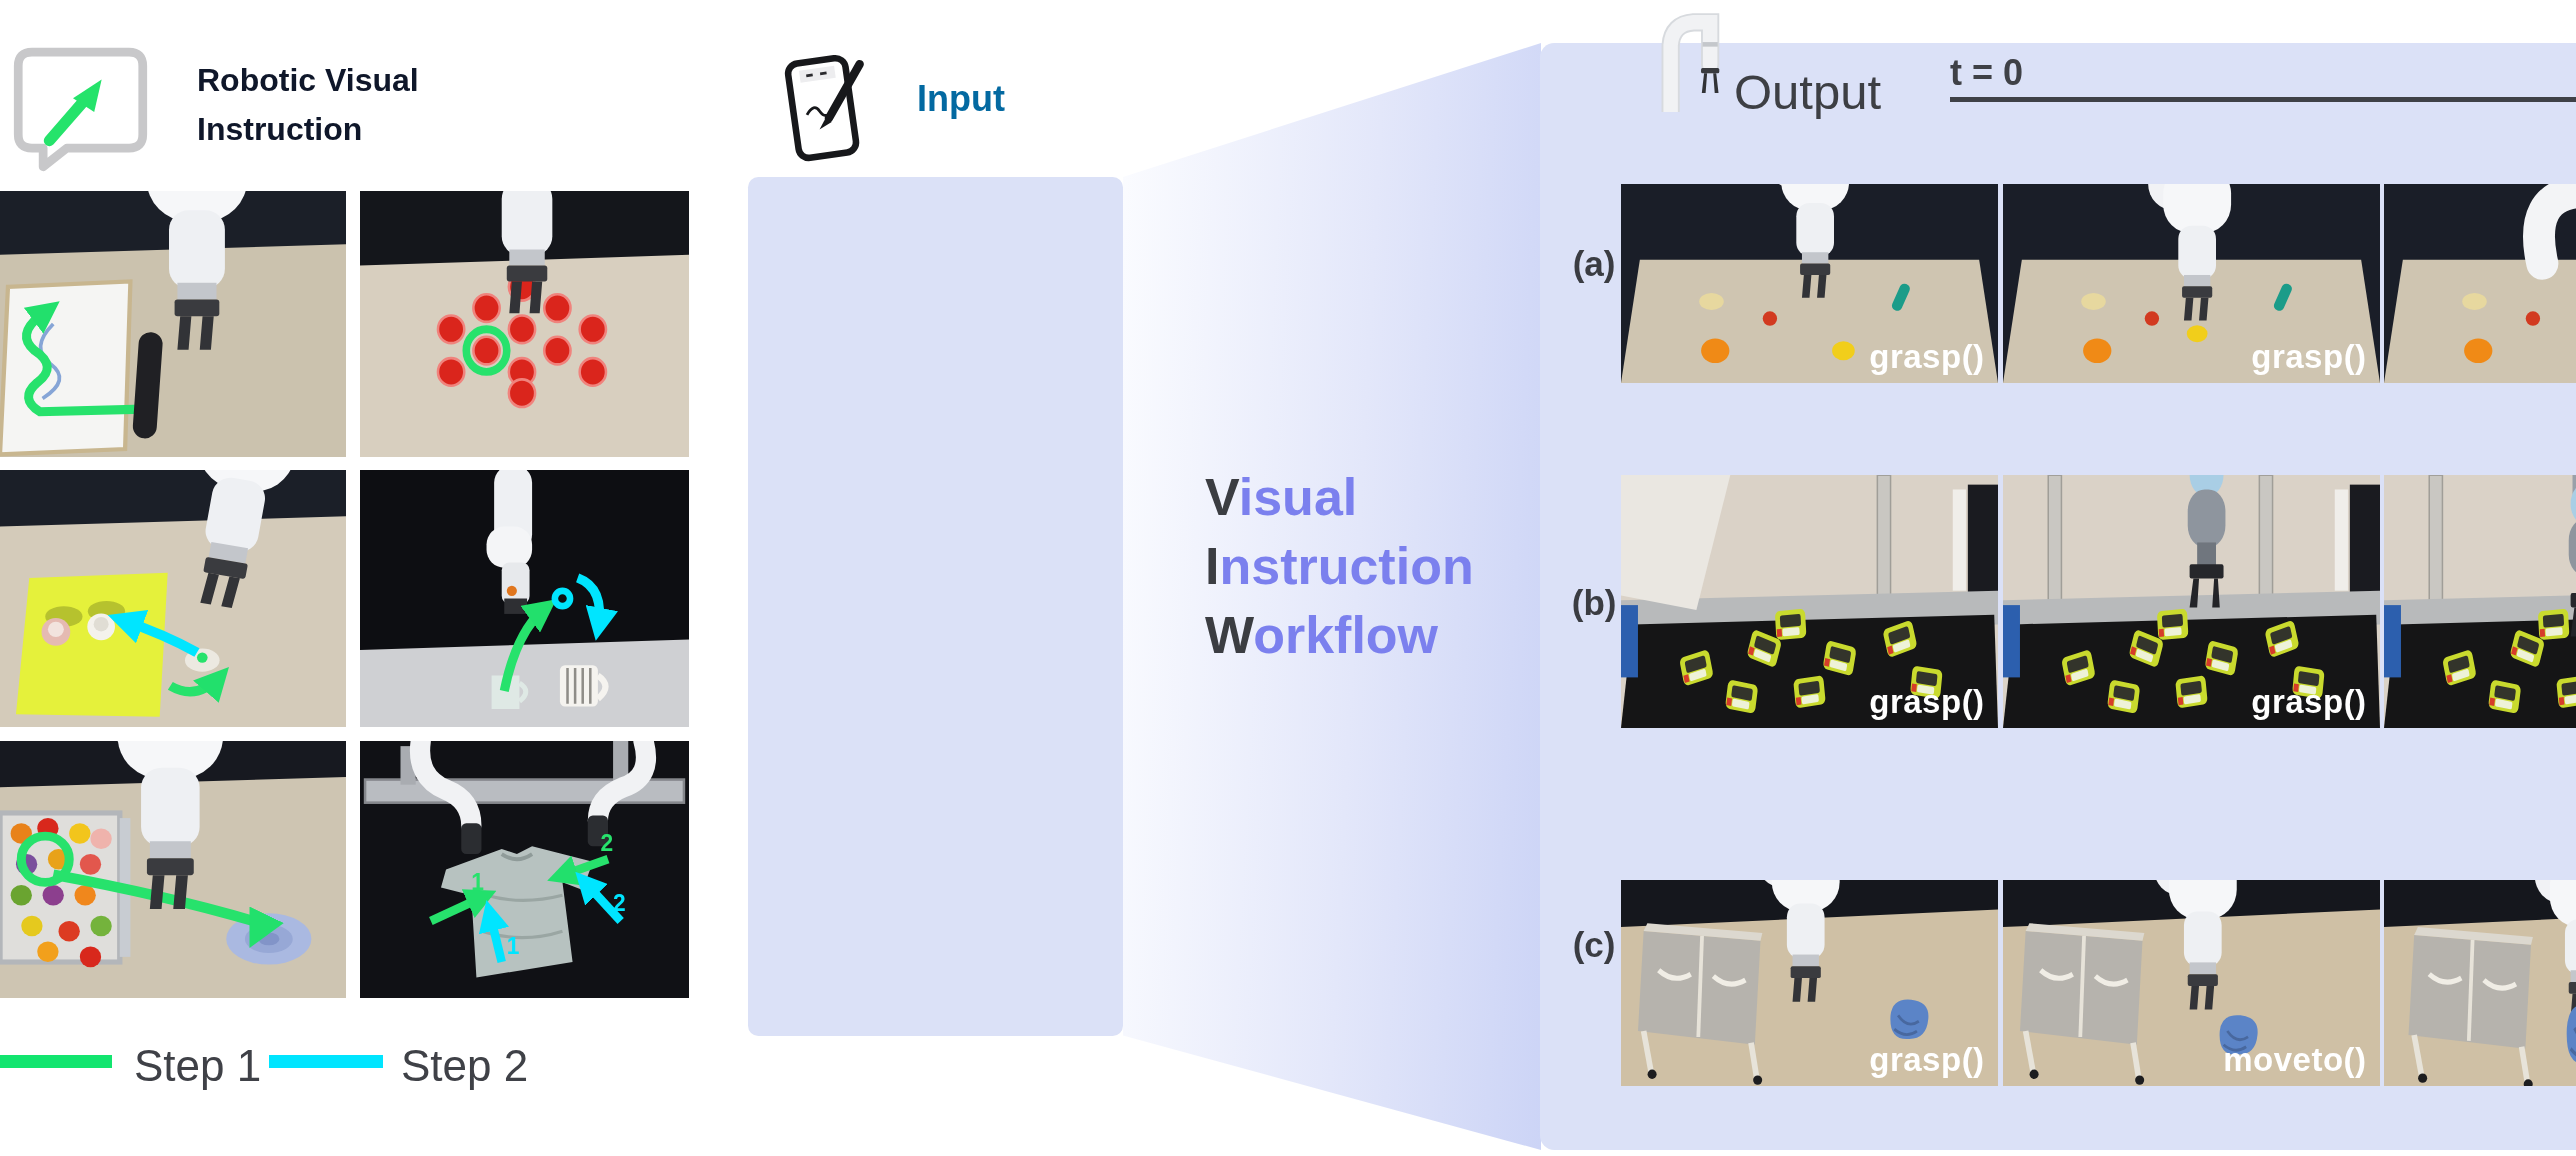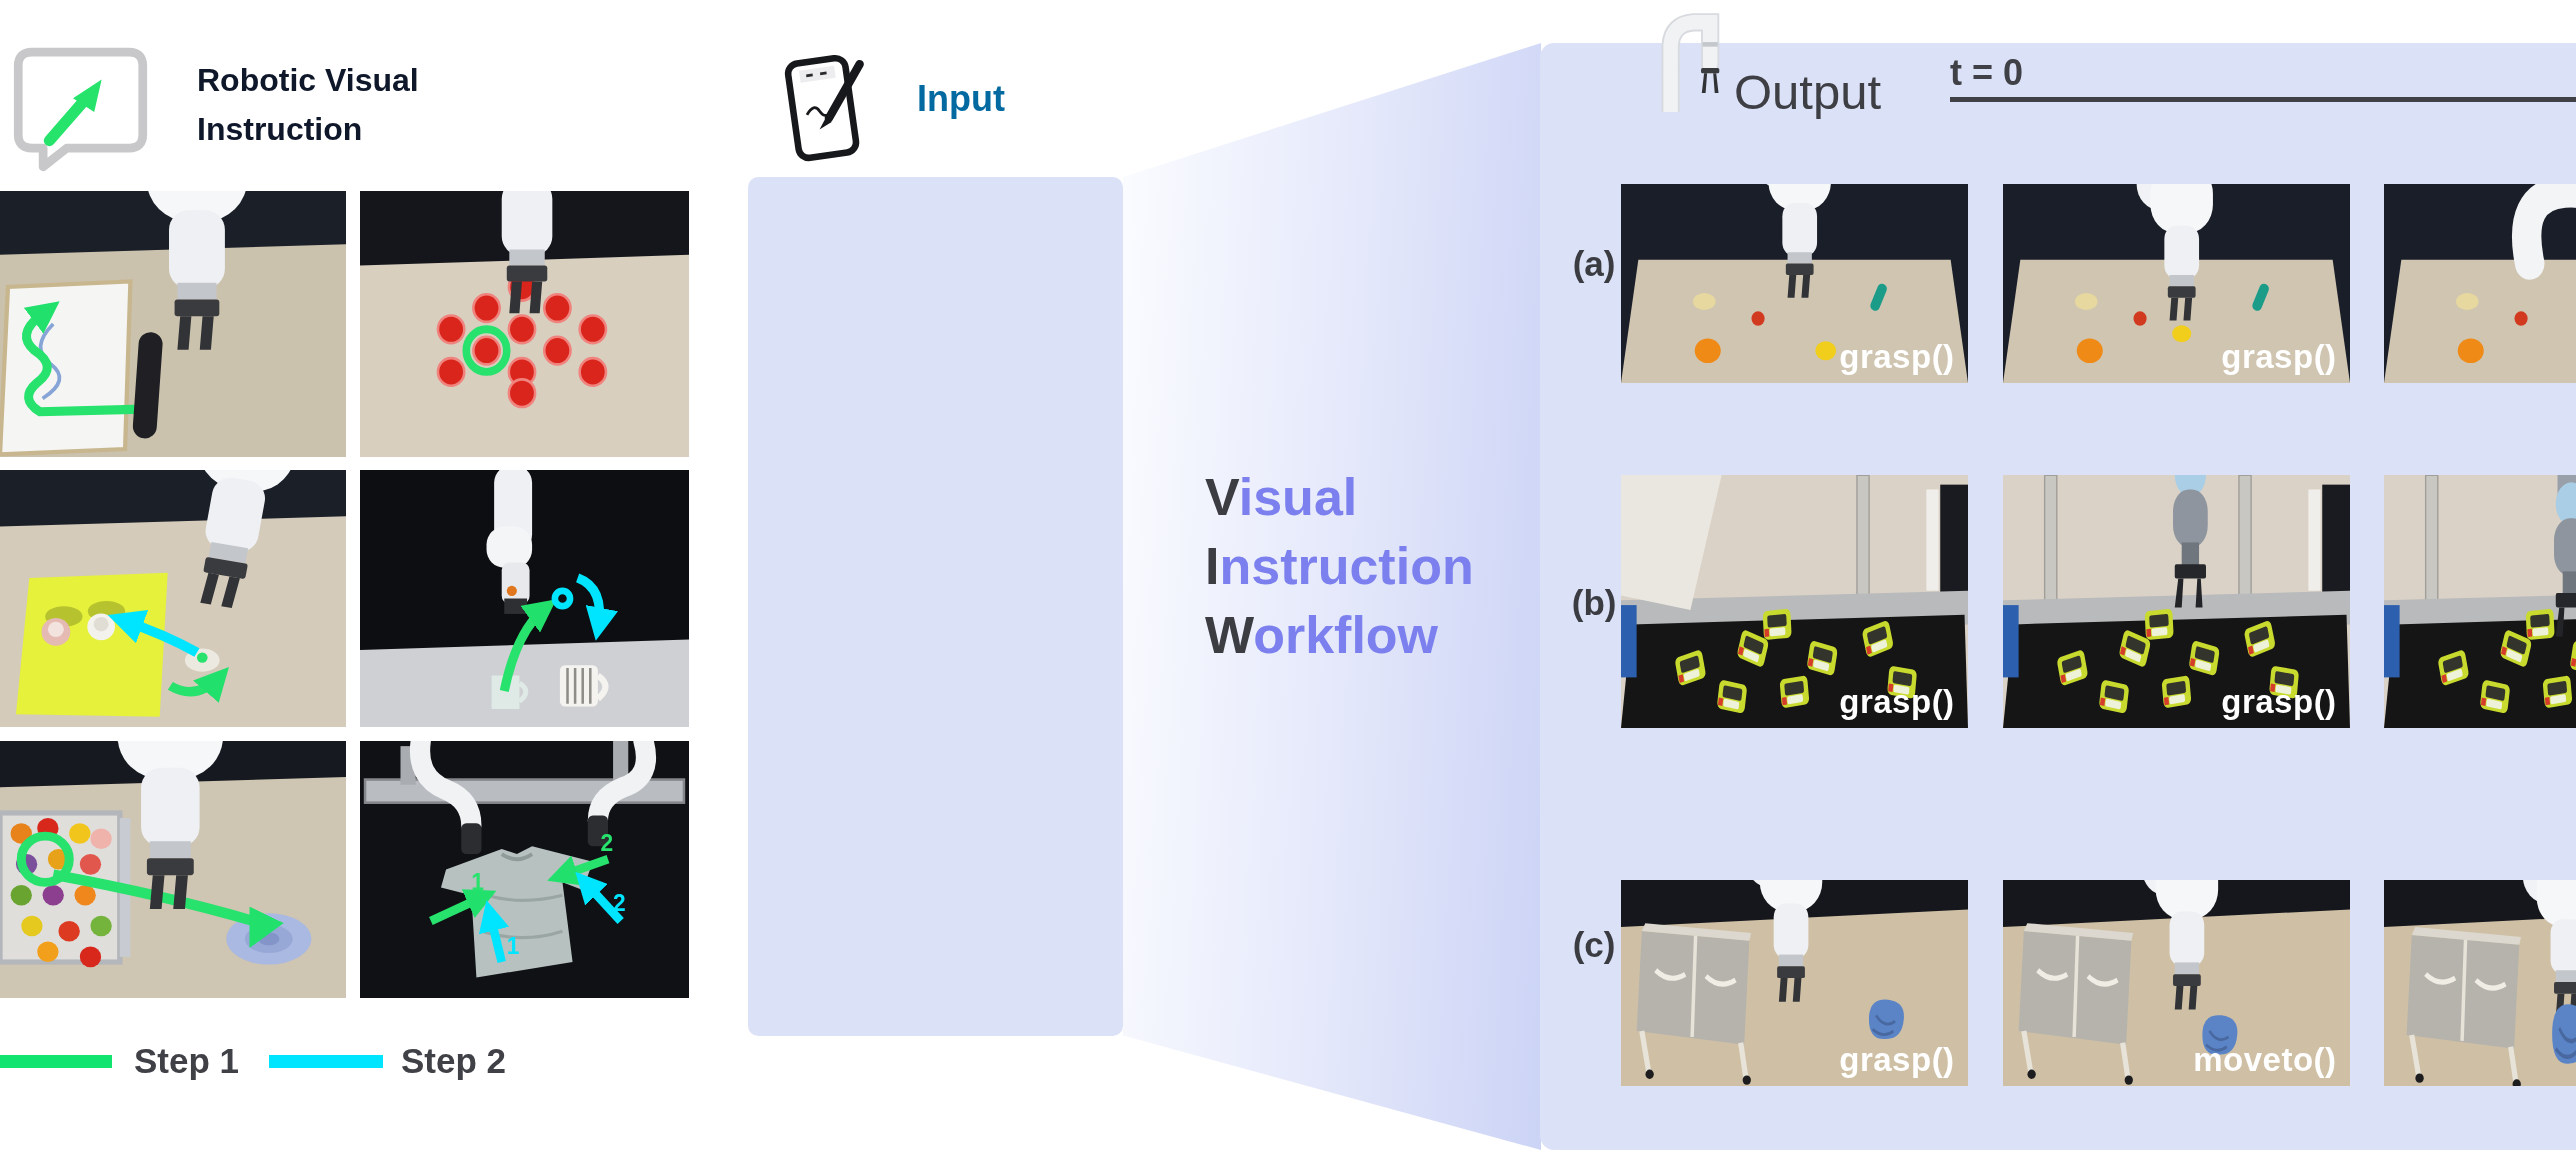--- a/index.html
+++ b/index.html
@@ -18,21 +18,21 @@
   #tile2{left:360px;top:191px;width:329px;height:266px;}
   #tile3{left:0;top:470px;width:346px;height:257px;}
   #tile4{left:360px;top:470px;width:329px;height:257px;}
   #tile5{left:0;top:741px;width:346px;height:257px;}
   #tile6{left:360px;top:741px;width:329px;height:257px;}
 
   
   .legbar{position:absolute;height:13.4px;top:1055px;}
   #leg1bar{left:0;width:112px;background:#12e56f;}
   #leg2bar{left:269px;width:114px;background:#00e5ff;}
-  .legtext{position:absolute;top:1041px;font-size:35px;font-weight:bold;color:#3f4147;text-align:right;}
+  .legtext{position:absolute;top:1041px;font-size:44px;font-weight:normal;color:#3f4147;text-align:right;}
   #leg1text{left:134px;}
   #leg2text{left:401px;}
 
   
   #input-label{left:917px;top:78px;font-size:36px;font-weight:bold;color:#0369a1;}
   #input-panel{left:748px;top:177px;width:375px;height:859px;background:#dbe1f7;border-radius:10.3px;}
   .inimg{position:absolute;left:13px;width:346px;overflow:hidden;background:#111;}
   #inimg1{top:21.6px;height:253px;}
   #inimg2{top:290px;height:253px;}
   #inimg3{top:566px;height:251px;}
@@ -50,21 +50,21 @@
   #output-label{left:194px;top:20.6px;font-size:49px;font-weight:normal;color:#3d3f44;position:absolute;}
   #t-start{left:410px;top:9.3px;font-size:36px;font-weight:bold;position:absolute;}
   #t-line{left:410px;top:54px;width:1180px;height:4.6px;background:#3f4147;position:absolute;}
   .rowlabel{position:absolute;left:20.6px;width:67px;text-align:center;font-size:35px;font-weight:bold;color:#3a3c42;}
   #rowlabel-a{top:201px;} #rowlabel-b{top:540px;} #rowlabel-c{top:882px;}
   .frame{position:absolute;overflow:hidden;background:#111;}
   .fa{top:141px;height:199px;} .fb{top:432px;height:253px;} .fc{top:837px;height:206px;}
   .c1{left:81px;} .c2{left:463px;} .c3{left:844px;}
   .frame,.tile,.inimg{width:377px;}
   .tile,.inimg{width:auto;}
-  .frame{width:347px;}
+  .frame{width:377px;}
   .action{position:absolute;right:13.4px;bottom:7.2px;color:#ffffff;font-weight:bold;font-size:33px;letter-spacing:0.5px;}
   .num{font-weight:bold;font-size:9px;}
 </style>
 </head>
 <body>
 
 <svg width="0" height="0" style="position:absolute">
 <defs>
   <marker id="mg" viewBox="0 0 10 10" refX="6.5" refY="5" markerWidth="3.6" markerHeight="3.6" orient="auto">
         <path d="M0,0L10,5L0,10z" fill="#22e06c"></path>

